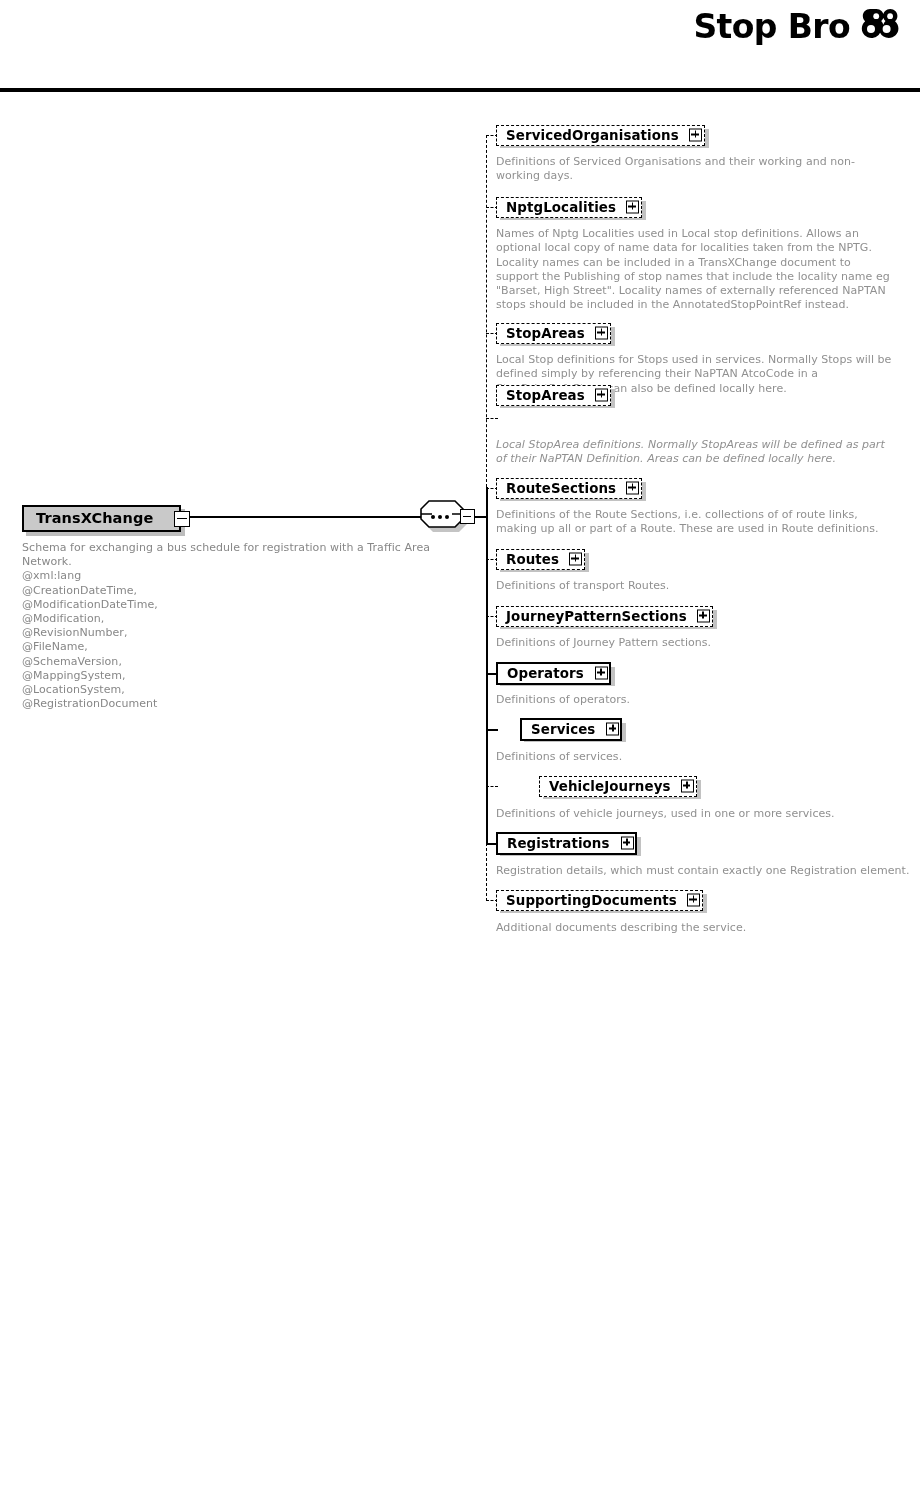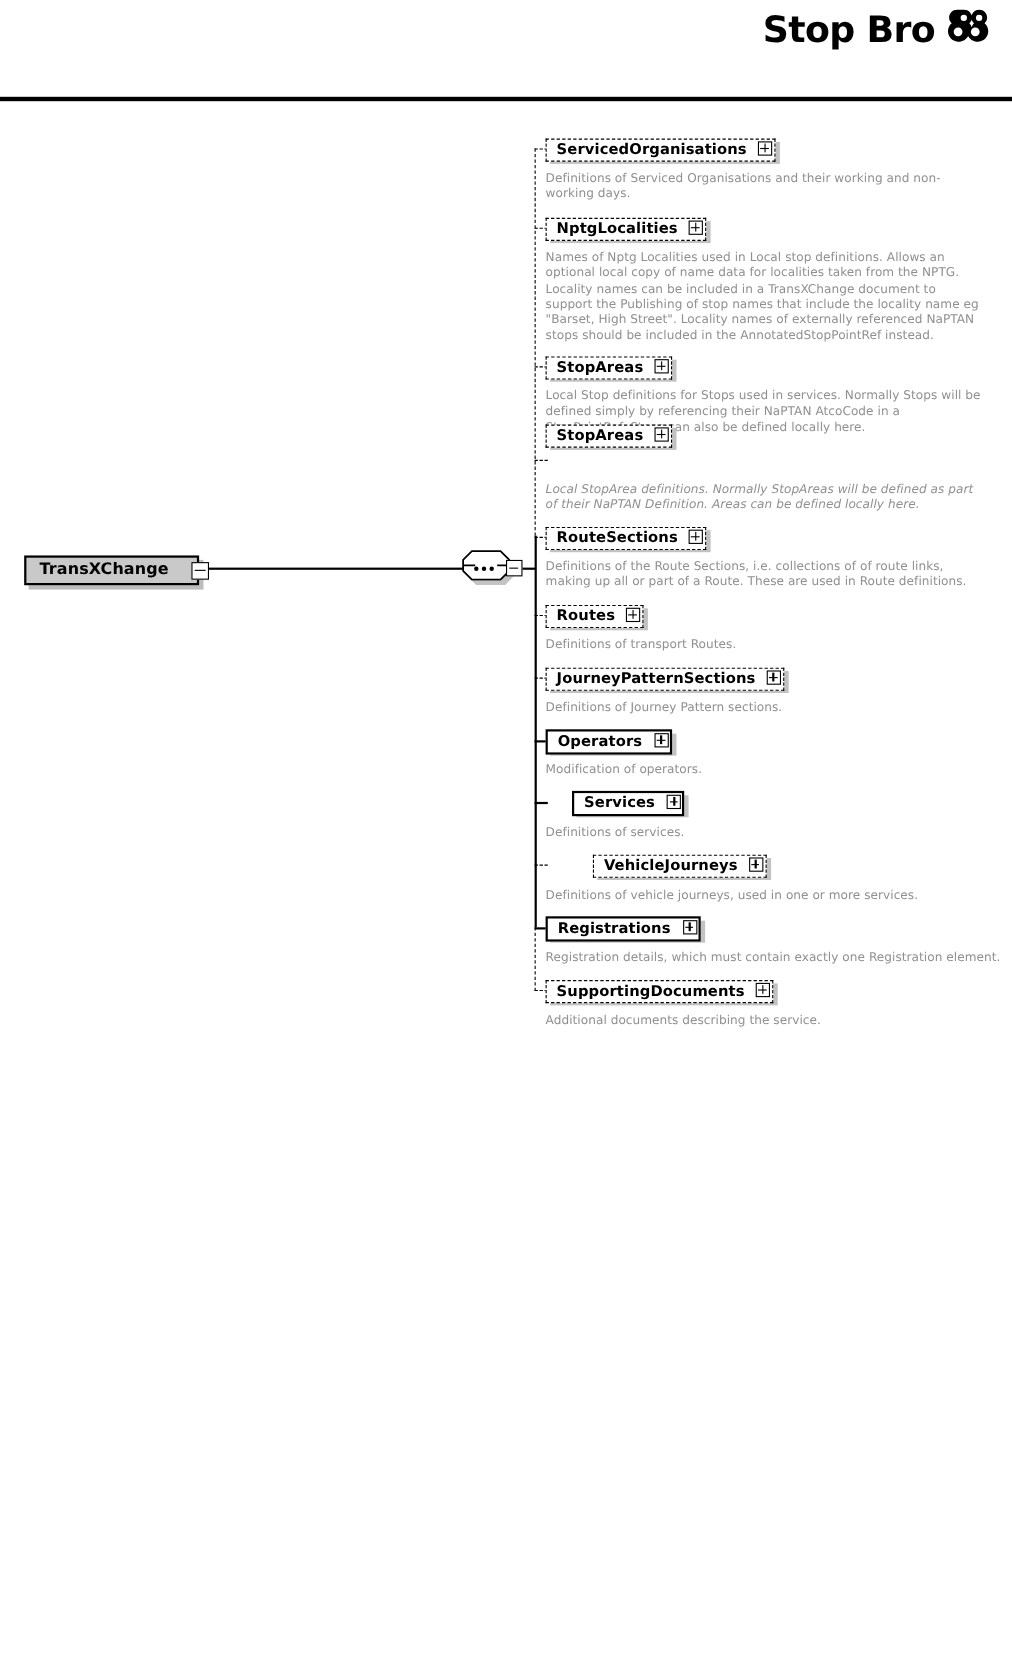--- a/index.html
+++ b/index.html
@@ -295,20 +295,31 @@
   </div>
   <div id="header-rule"></div>
 </div>
 
 <div id="root-node-block">
   <div class="node-box-wrap">
     <div class="node-shadow"></div>
     <div class="node-box">TransXChange</div>
     <div class="collapse-ctrl"></div>
   </div>
+  <div id="root-annotation">Schema for exchanging a bus schedule for registration with a Traffic Area Network.
+@xml:lang
+@CreationDateTime,
+@ModificationDateTime,
+@Modification,
+@RevisionNumber,
+@FileName,
+@SchemaVersion,
+@MappingSystem,
+@LocationSystem,
+@RegistrationDocument</div>
 </div>
 
 <div id="root-to-seq-line"></div>
 
 <div id="sequence-node">
   <div class="seq-shadow"></div>
   <svg class="seq-body" width="44" height="28" viewBox="0 0 44 28">
     <polygon points="9,1 35,1 43,9 43,19 35,27 9,27 1,19 1,9" fill="#ffffff" stroke="#000000" stroke-width="1.6"></polygon>
     <line x1="1" y1="14" x2="12" y2="14" stroke="#000" stroke-width="1.5"></line>
     <line x1="32" y1="14" x2="43" y2="14" stroke="#000" stroke-width="1.5"></line>
@@ -404,21 +415,21 @@
 </div>
 <div class="elem-desc" style="top:636px; width:400px;">Definitions of Journey Pattern sections.</div>
 
 <div class="child-row" style="top:663px;">
   <span class="elem-wrap">
     <span class="elem-shadow"></span>
     <span class="elem-box required">Operators</span>
     <span class="expand-ctrl"></span>
   </span>
 </div>
-<div class="elem-desc" style="top:693px; width:400px;">Modification of operators.</div>
+<div class="elem-desc" style="top:693px; width:400px;">Definitions of operators.</div>
 
 <div class="child-row" style="top:719px;padding-left:24px;">
   <span class="elem-wrap">
     <span class="elem-shadow"></span>
     <span class="elem-box required">Services</span>
     <span class="expand-ctrl"></span>
   </span>
 </div>
 <div class="elem-desc" style="top:750px; width:400px;">Definitions of services.</div>
 

